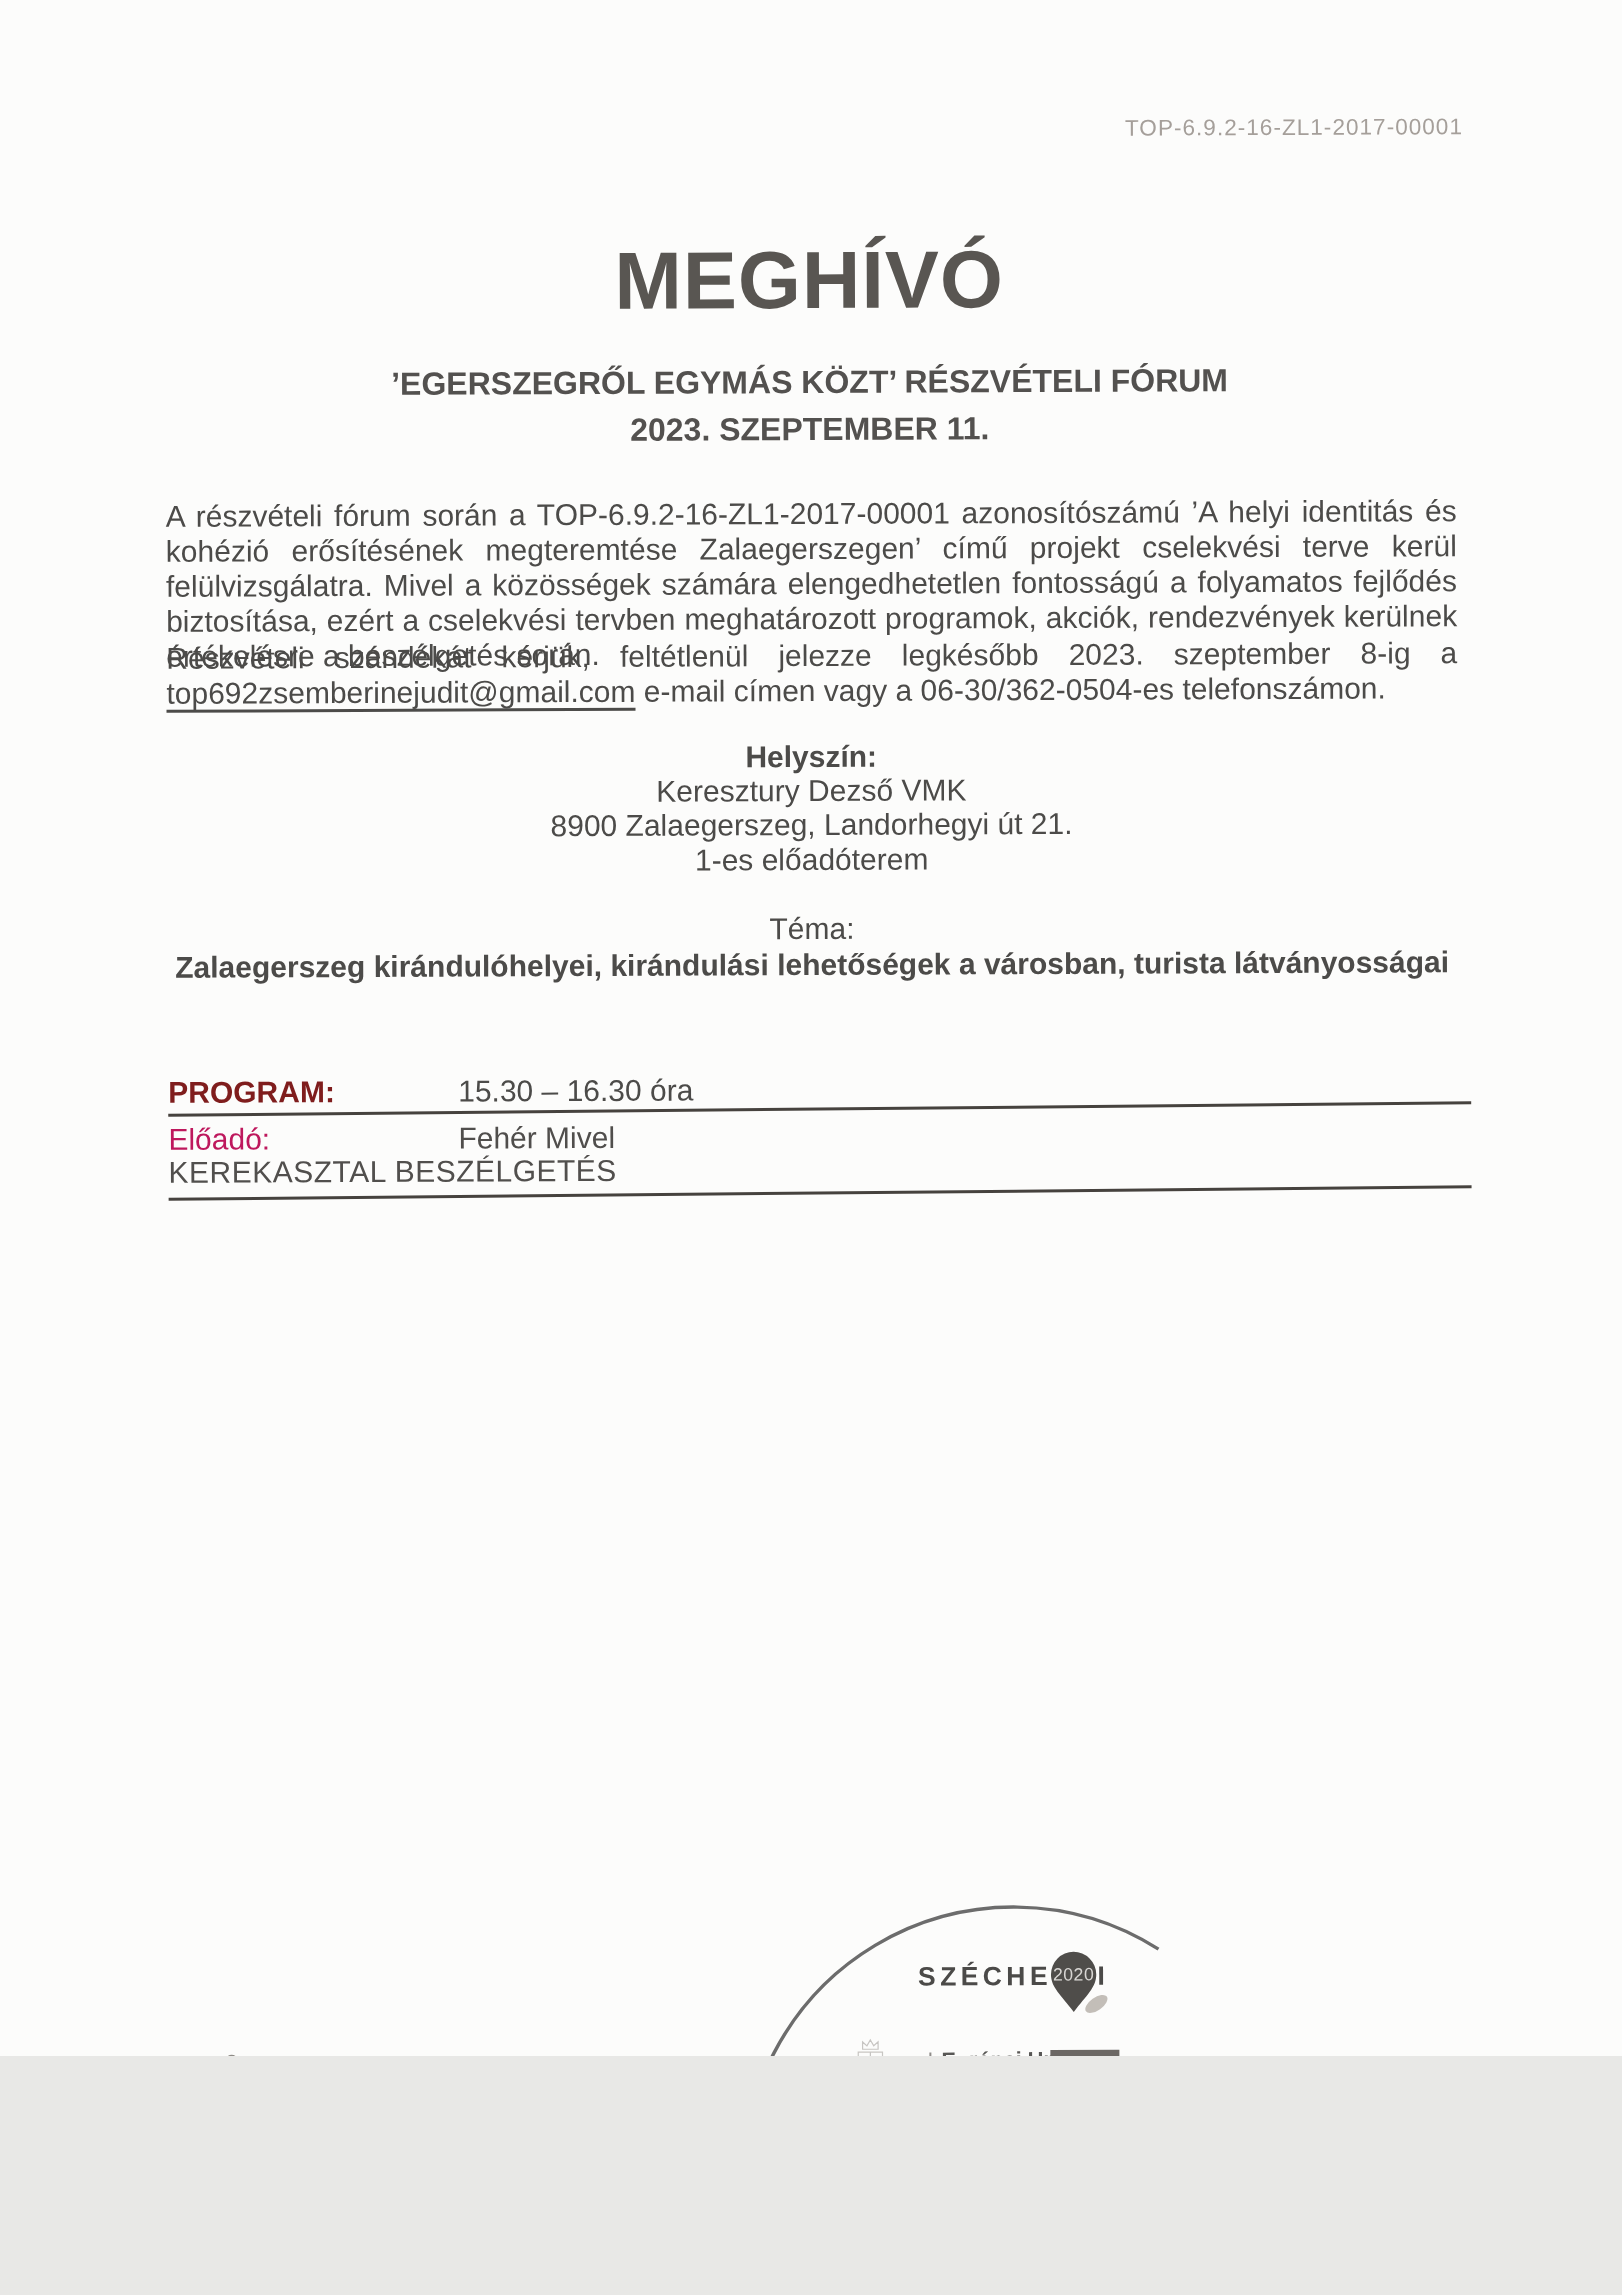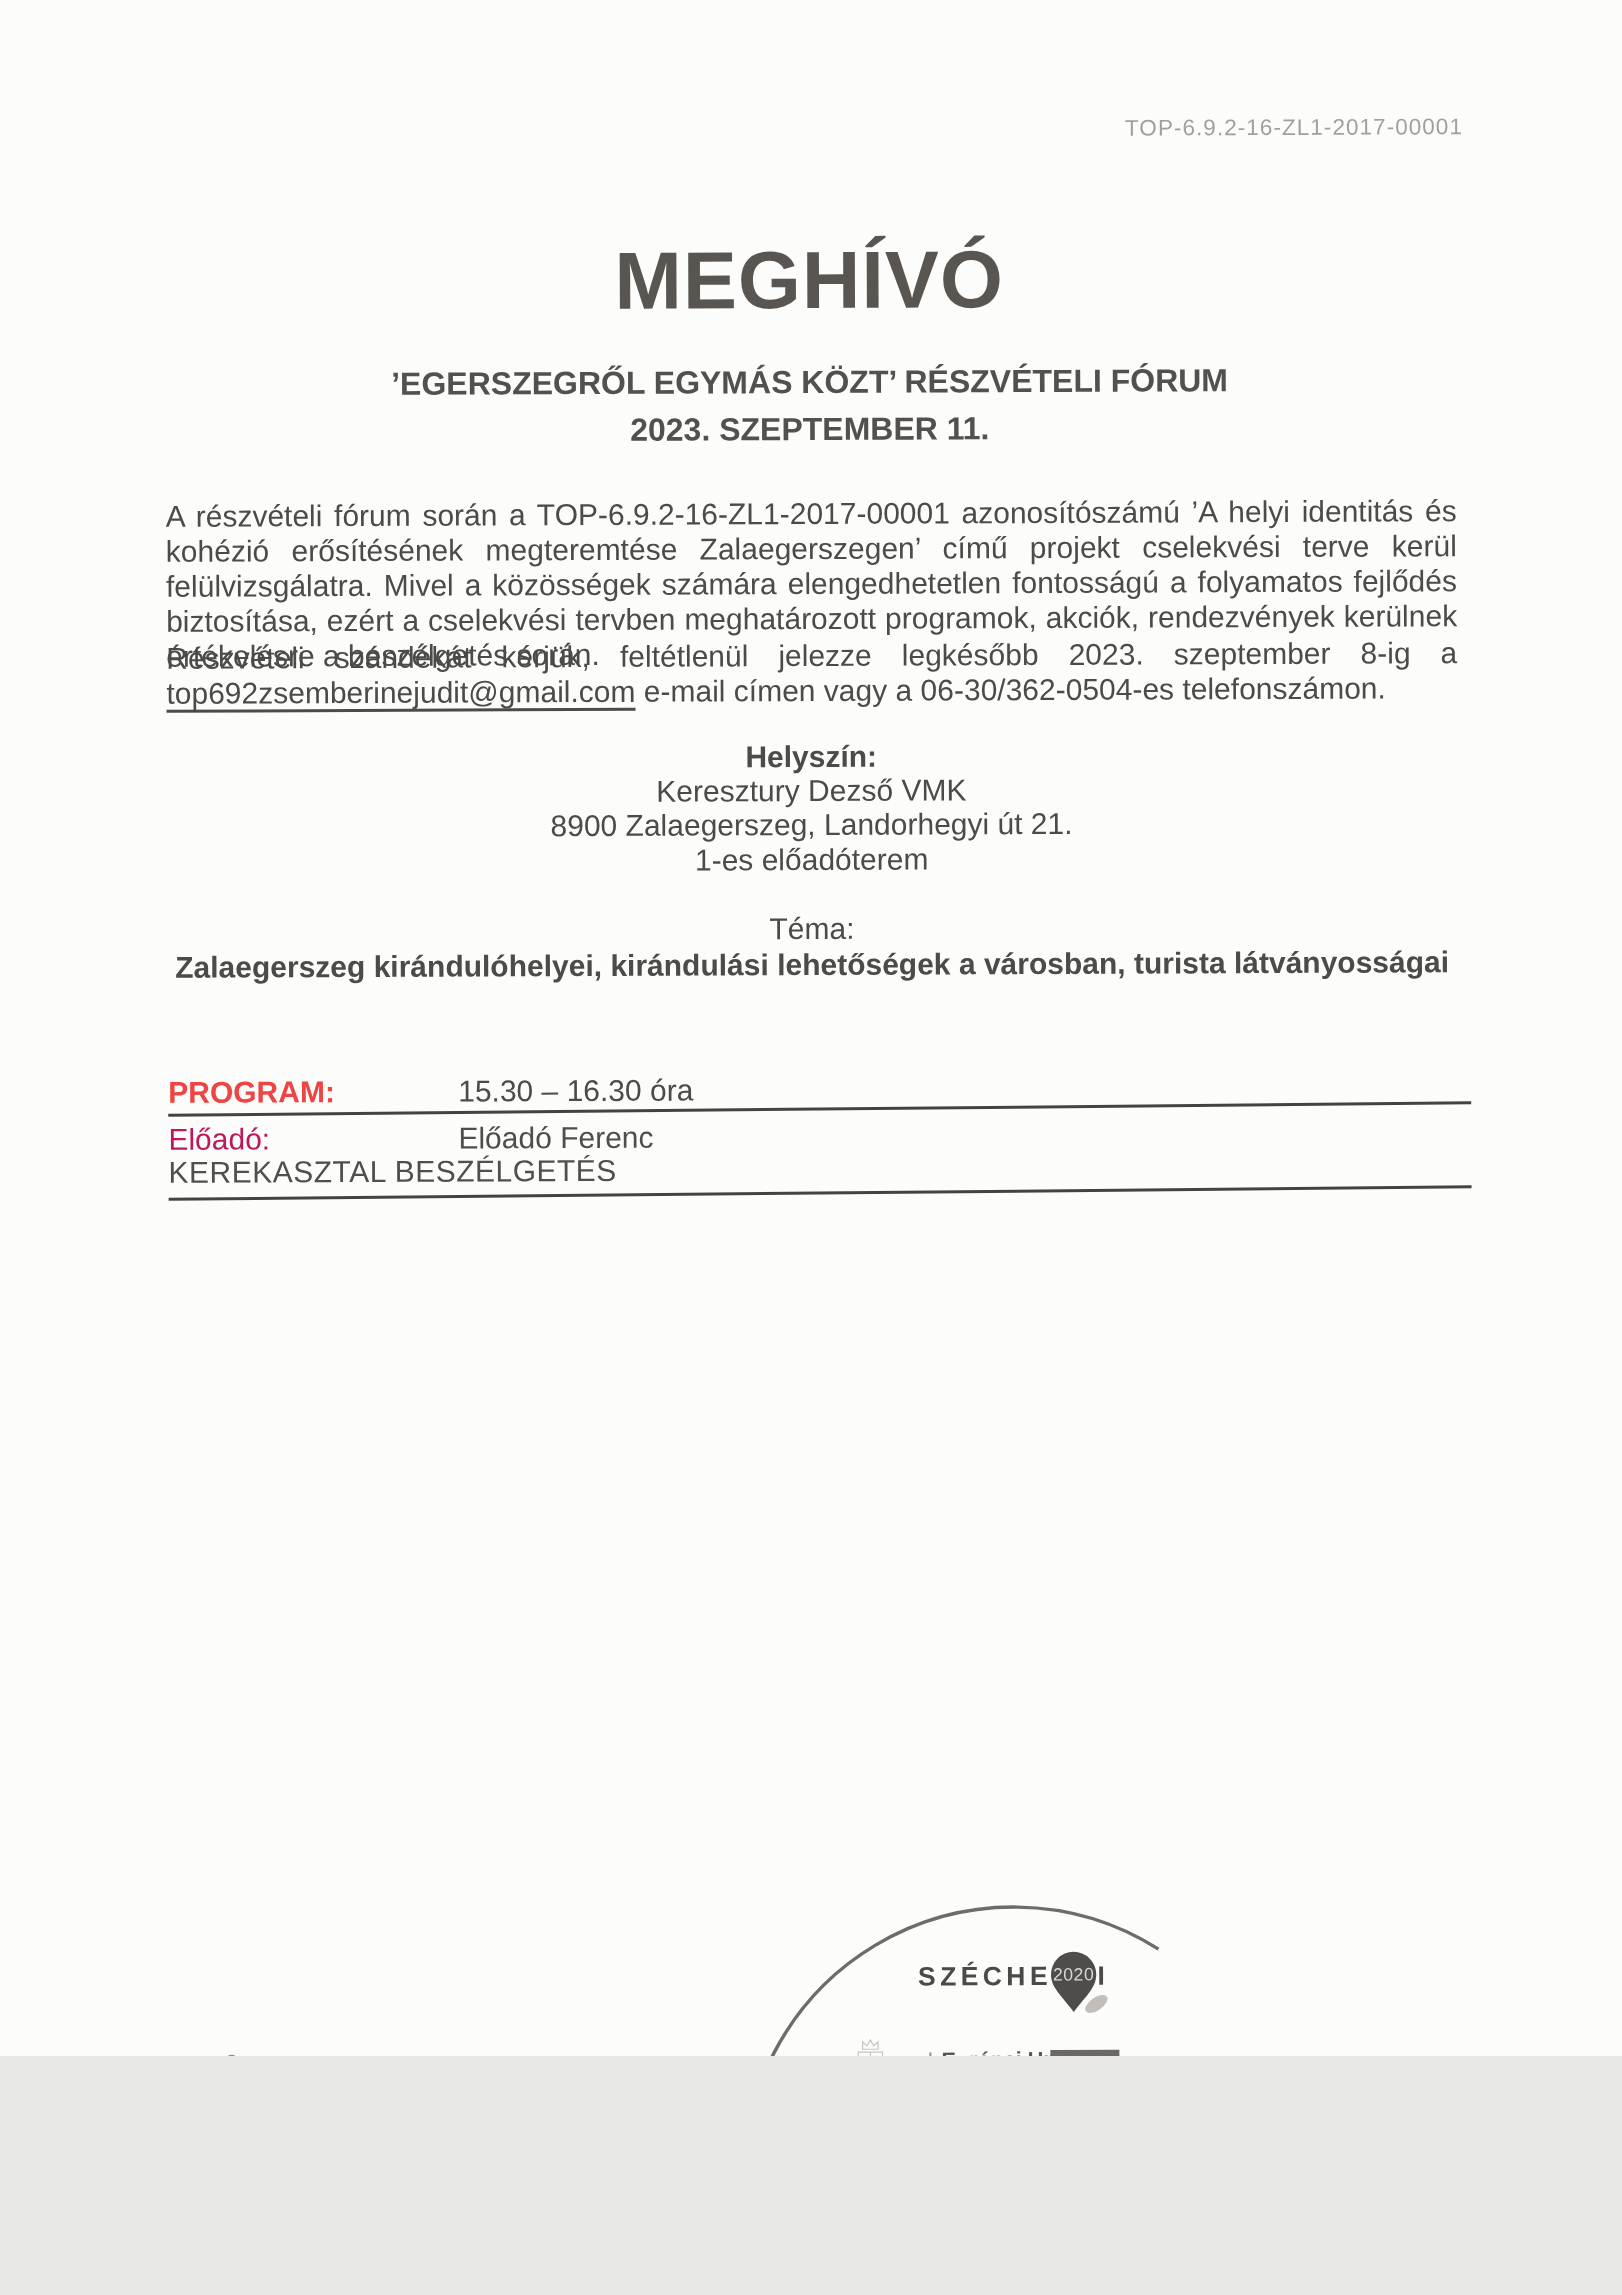--- a/index.html
+++ b/index.html
@@ -40,21 +40,21 @@
   .rsvp-line2{white-space:nowrap;}
   .email-link{
     text-decoration:underline;
     text-decoration-thickness:2.5px;
     text-underline-offset:5.9px;
   }
 
   .centerline{position:absolute;left:0;width:100%;text-align:center;font-size:30px;color:#4c4b49;white-space:nowrap;}
   .bold{font-weight:bold;}
 
-  .prog-label{position:absolute;left:167px;top:1073px;font-size:30px;font-weight:bold;color:#ef4444;}
+  .prog-label{position:absolute;left:167px;top:1073px;font-size:30px;font-weight:bold;color:#7f1d1d;}
   .prog-time{position:absolute;left:457px;top:1073px;font-size:30px;color:#4c4b49;}
   .hline{
     position:absolute;left:167px;width:1303px;height:3.4px;background:#46423e;
     transform:rotate(-0.3deg);transform-origin:left center;
   }
   .hline-1{top:1111px;}
   .hline-2{top:1195px;}
   .prog-presenter-label{position:absolute;left:167px;top:1120px;font-size:30px;color:#be185d;}
   .prog-presenter-name{position:absolute;left:457px;top:1120px;font-size:30px;color:#504e4c;}
   .prog-activity{position:absolute;left:167px;top:1153px;font-size:30px;letter-spacing:0.5px;color:#514f4d;}
@@ -128,21 +128,21 @@
     <div class="centerline" style="top:808px;">8900 Zalaegerszeg, Landorhegyi út 21.</div>
     <div class="centerline" style="top:843px;">1-es előadóterem</div>
 
     <div class="centerline" style="top:912px;">Téma:</div>
     <div class="centerline bold" style="top:948px;">Zalaegerszeg kirándulóhelyei, kirándulási lehetőségek a városban, turista látványosságai</div>
 
     <div class="prog-label">PROGRAM:</div>
     <div class="prog-time">15.30 – 16.30 óra</div>
     <div class="hline hline-1"></div>
     <div class="prog-presenter-label">Előadó:</div>
-    <div class="prog-presenter-name">Előadó Ferenc</div>
+    <div class="prog-presenter-name">Fehér Mivel</div>
     <div class="prog-activity">KEREKASZTAL BESZÉLGETÉS</div>
     <div class="hline hline-2"></div>
 
     <svg class="arc-svg" width="500" height="343" viewBox="1400 3840 1020 700">
       <path d="M 1505 4480 A 551 551 0 0 1 2352 3978" fill="none" stroke="#6c6c6c" stroke-width="7"></path>
     </svg>
 
     <div class="szechenyi-brand">SZÉCHENYI</div>
 
     <svg class="pin-svg" width="64" height="69" viewBox="0 0 130 140">

